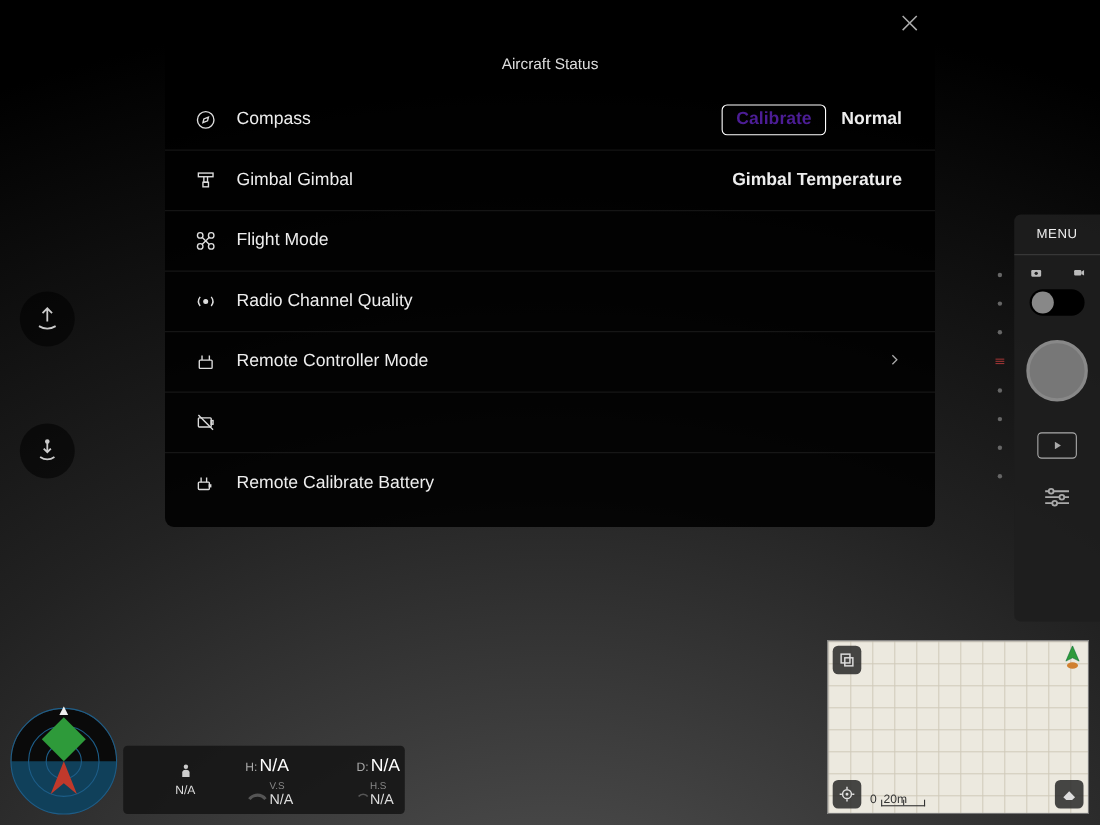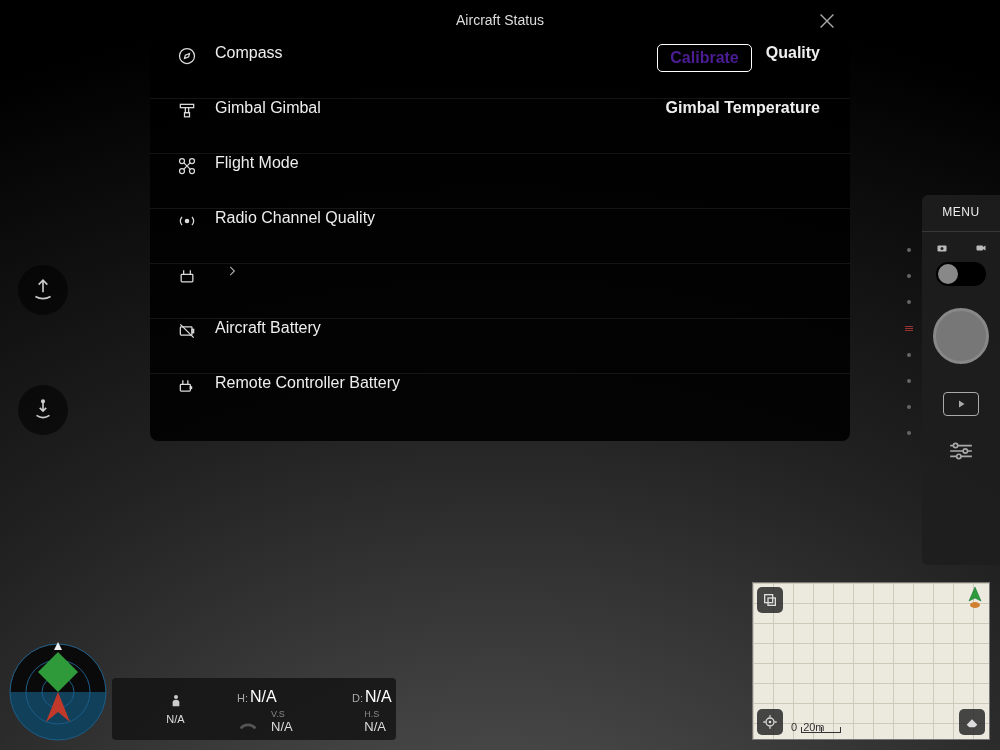--- a/index.html
+++ b/index.html
@@ -19,34 +19,35 @@
     background: rgba(0,0,0,0.88);
     border-radius: 0 0 8px 8px;
     padding-bottom: 12px;
   }
   .modal-title {
     text-align: center;
     font-size: 14px;
     font-weight: 400;
     color: #ddd;
     padding: 12px 0 16px;
+    margin-top: 38px;
   }
   .modal-close {
     position: absolute;
     right: 12px;
     top: 10px;
     width: 22px; height: 22px;
     cursor: pointer;
     color: #aaa;
   }
   .modal-close svg { width: 100%; height: 100%; }
 
   .status-row {
     display: flex;
-    align-items: flex-start;
+    align-items: center;
     height: 55px;
     padding: 0 30px 0 25px;
     border-bottom: 1px solid rgba(255,255,255,0.08);
     font-size: 16px;
     color: #eee;
   }
   .status-row:last-child { border-bottom: none; }
   .row-icon {
     width: 24px; height: 24px;
     margin-right: 16px;
@@ -173,38 +174,38 @@
   .radar {
     position: absolute;
     left: 8px;
     bottom: 8px;
     width: 100px; height: 100px;
   }
   .telemetry {
     position: absolute;
     left: 112px;
     bottom: 10px;
-    width: 284px;
+    width: 256px;
     height: 62px;
     background: rgba(20,20,20,0.85);
     border-radius: 4px;
     color: #ddd;
     font-size: 11px;
     padding: 6px 10px;
     display: grid;
     grid-template-columns: 1fr 1fr 34px;
     grid-template-rows: 1fr 1fr;
     align-items: center;
     column-gap: 8px;
   }
   .tel-cell .k { color:#aaa; margin-right:2px; }
   .tel-cell .v { color:#fff; font-size:16px; }
   .tel-icon { grid-row: 1 / span 2; display:flex; flex-direction:column; align-items:center; gap:4px;}
   .tel-icon svg{width:16px;height:16px;color:#ccc;}
-  .tel-arc{ display:flex;align-items:flex-end;gap:12px;}
+  .tel-arc{ display:flex;align-items:flex-start;gap:0;}
   .tel-arc svg{width:22px;height:22px;color:#555;}
   .tel-arc .sub{ font-size:9px;color:#888; line-height:1;}
 
   
   .mini-map {
     position: absolute;
     right: 10px;
     bottom: 10px;
     width: 238px;
     height: 158px;
@@ -271,21 +272,21 @@
 
   <div class="status-row">
     <span class="row-icon">
       <svg viewBox="0 0 24 24" fill="none" stroke="currentColor" stroke-width="1.5">
         <circle cx="12" cy="12" r="9"></circle>
           <path d="M15 9 L10 11 L9 15 L14 13 Z"></path>
       </svg>
     </span>
     <span class="row-label">Compass</span>
     <button class="calibrate-btn">Calibrate</button>
-    <span class="row-value">Quality</span>
+    <span class="row-value">Normal</span>
   </div>
 
   <div class="status-row">
     <span class="row-icon">
       <svg viewBox="0 0 24 24" fill="none" stroke="currentColor" stroke-width="1.5">
         <rect x="4" y="4" width="16" height="4"></rect>
           <path d="M10 8 L10 14 L14 14 L14 8"></path>
           <rect x="9" y="14" width="6" height="5"></rect>
       </svg>
     </span>
@@ -316,48 +317,48 @@
     <span class="row-label">Radio Channel Quality</span>
   </div>
 
   <div class="status-row">
     <span class="row-icon">
       <svg viewBox="0 0 24 24" fill="none" stroke="currentColor" stroke-width="1.5">
         <rect x="5" y="10" width="14" height="9" rx="1"></rect>
           <path d="M8 10 L8 5 M16 10 L16 5"></path>
       </svg>
     </span>
+    <span class="row-label">Remote Controller Mode</span>
     <span class="row-chevron">
       <svg viewBox="0 0 24 24" width="14" height="14" fill="none" stroke="currentColor" stroke-width="2">
           <path d="M9 5 L16 12 L9 19"></path>
         </svg>
     </span>
   </div>
 
   <div class="status-row">
     <span class="row-icon">
       <svg viewBox="0 0 24 24" fill="none" stroke="currentColor" stroke-width="1.5">
         <rect x="4" y="7" width="14" height="10" rx="1"></rect>
           <rect x="18" y="10" width="2" height="4"></rect>
         <path d="M4 4 L20 20"></path>
       </svg>
     </span>
-    <span class="row-label">Aircraft Battery</span>
   </div>
 
 
   <div class="status-row">
     <span class="row-icon">
       <svg viewBox="0 0 24 24" fill="none" stroke="currentColor" stroke-width="1.5">
         <rect x="4" y="10" width="12" height="8" rx="1"></rect>
           <rect x="16" y="13" width="1.5" height="2"></rect>
         <path d="M7 10 L7 5 M13 10 L13 5"></path>
       </svg>
     </span>
-    <span class="row-label">Remote Controller Battery</span>
+    <span class="row-label">Remote Calibrate Battery</span>
   </div>
 
 </div>
 
 <div class="ev-strip">
   <span class="ev-dot"></span>
   <span class="ev-dot"></span>
   <span class="ev-dot"></span>
   <span class="ev-center">
       <i></i>

